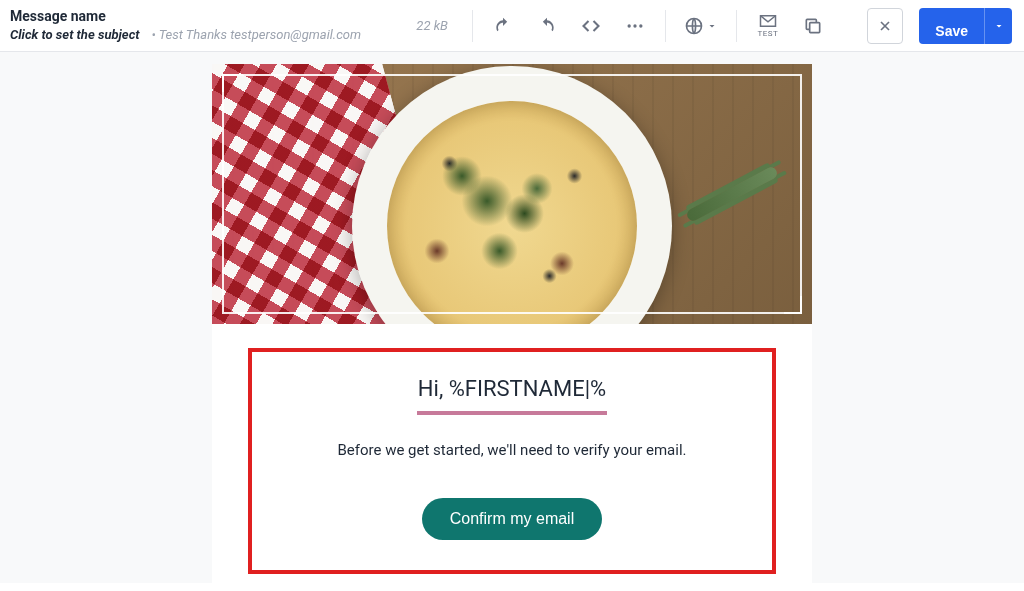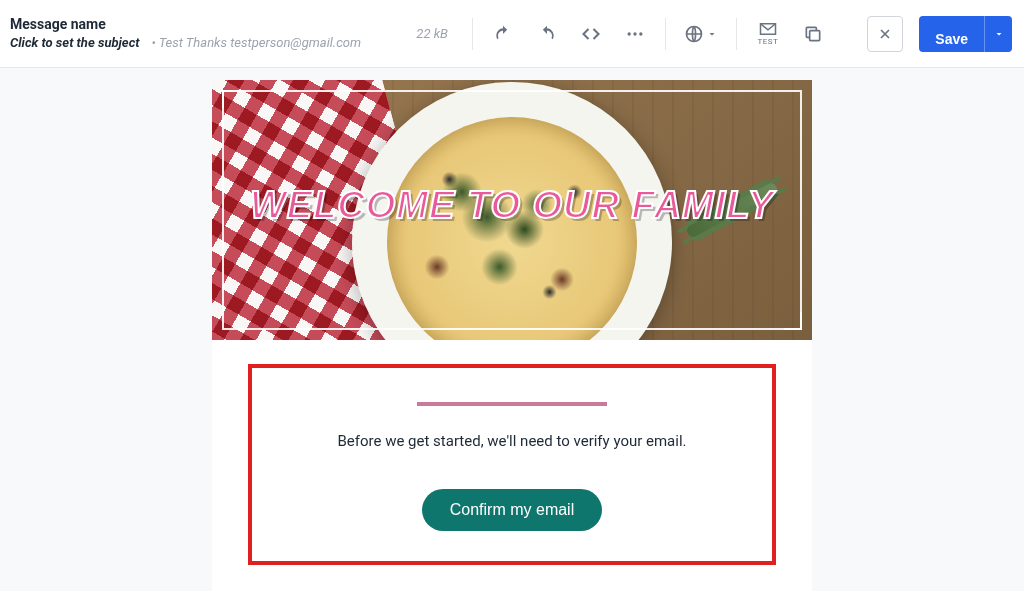--- a/index.html
+++ b/index.html
@@ -6,21 +6,21 @@
     body {
       font-family: -apple-system, BlinkMacSystemFont, "Segoe UI", Roboto, sans-serif;
       background: #fff;
       width: 1024px;
       height: 591px;
       overflow: hidden;
     }
     .toolbar {
       display: flex;
       align-items: center;
-      height: 68px;
+      height: 52px;
       border-bottom: 1px solid #e5e7eb;
       padding: 0 12px 0 10px;
       gap: 8px;
     }
     .message-meta { flex: 0 0 auto; min-width: 370px; }
     .msg-name { font-size: 14px; font-weight: 700; color: #1f2937; }
     .msg-subject {
       font-size: 13px;
       font-style: italic;
       font-weight: 700;
@@ -358,22 +358,22 @@
 <div class="canvas">
   <div class="email-body">
     <div class="hero">
       <div class="hero-wood"></div>
       <div class="cloth"></div>
       <div class="plate">
         <div class="pizza"></div>
       </div>
       <div class="rosemary"></div>
       <div class="hero-frame"></div>
-      <div class="hero-text">WELCOME TO OUR FAMILY</div>
     </div>
 
     <div class="content-box">
+      <div class="greeting">Hi, %FIRSTNAME|%</div>
       <div class="accent-line"></div>
       <div class="body-text">Before we get started, we'll need to verify your email.</div>
       <button class="cta-btn">Confirm my email</button>
     </div>
   </div>
 </div>
 
 </body></html>

